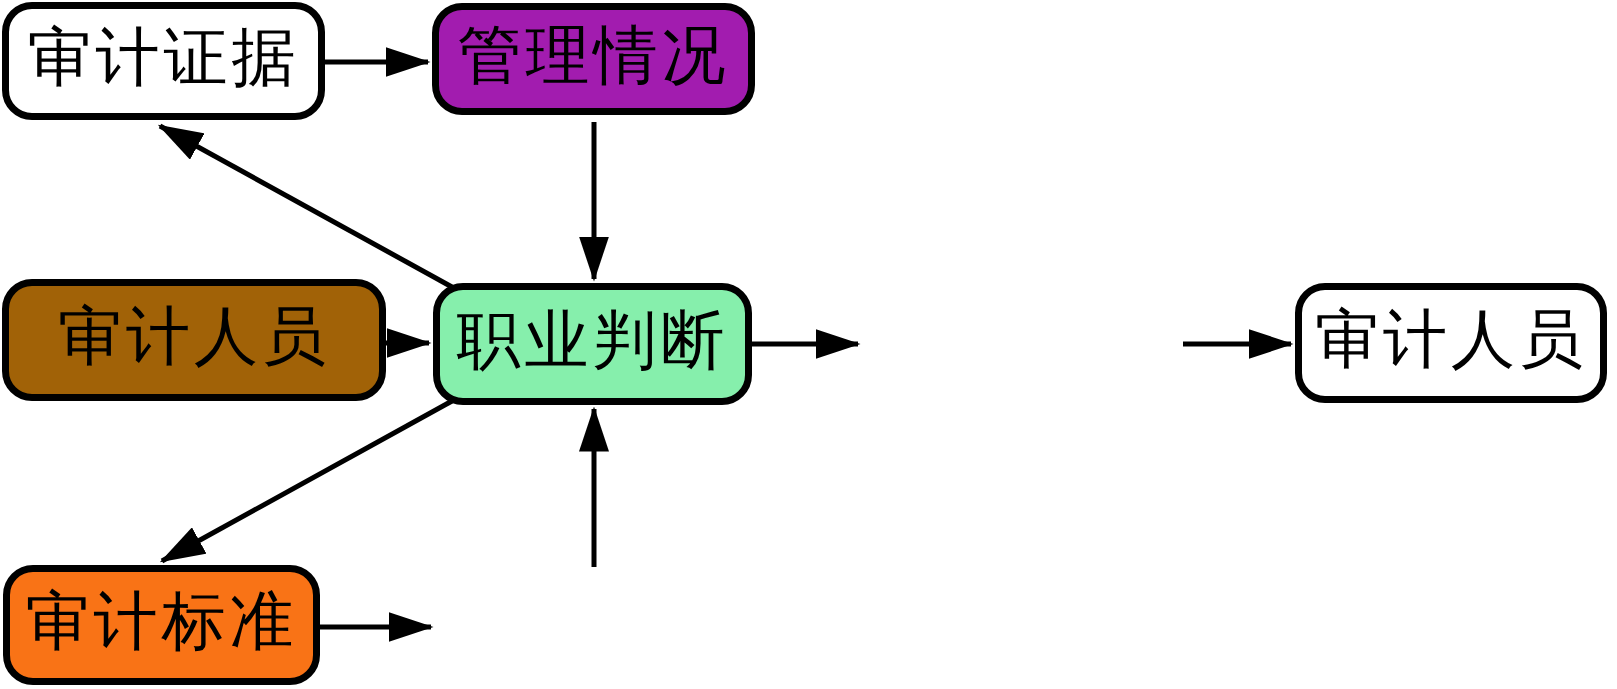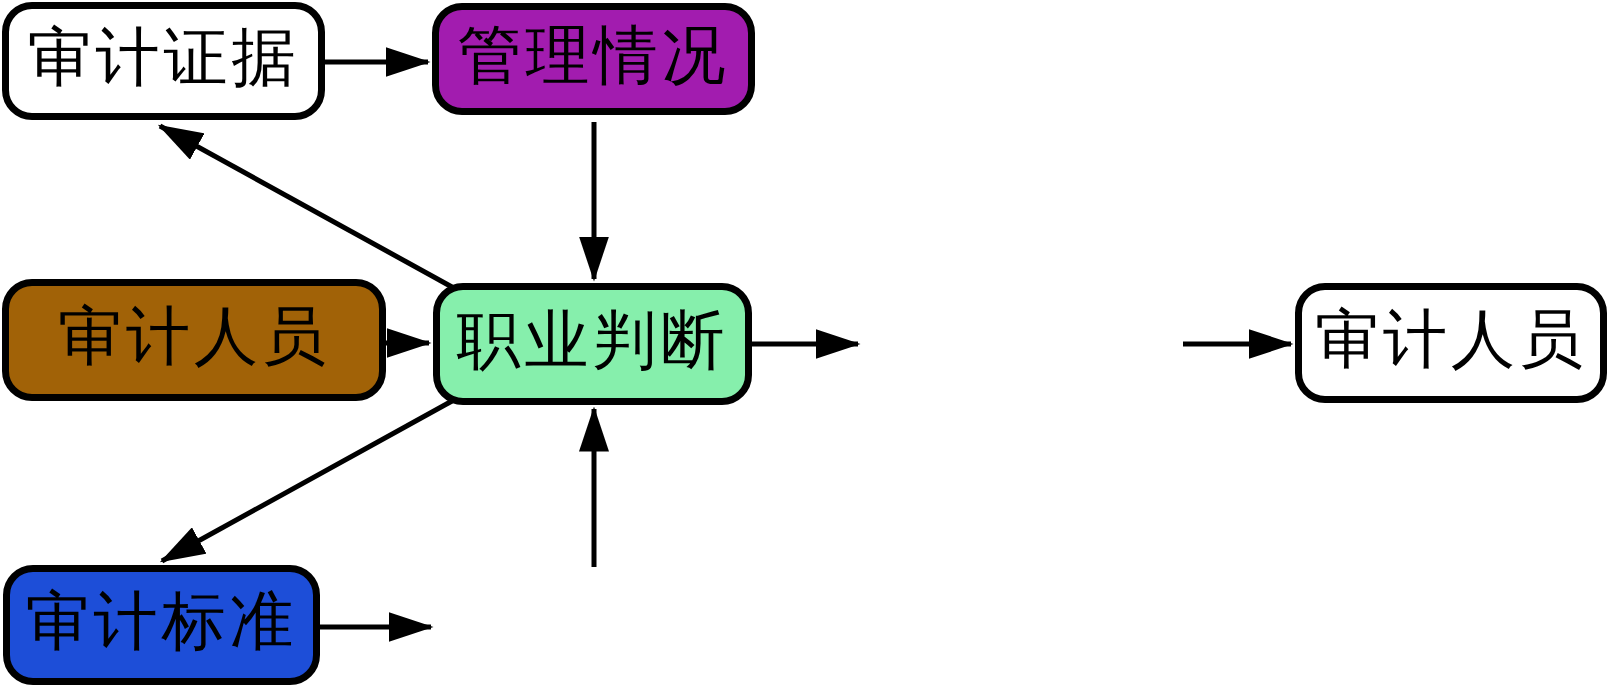--- a/index.html
+++ b/index.html
@@ -76,16 +76,16 @@
     </div>
     <div class="node" style="left: 2px; top: 279px; width: 384px; height: 122px; background: #a16207; border-color: rgb(0, 0, 0);">
       <span class="node-label" style="color: rgb(0, 0, 0);">审计人员</span>
     </div>
     <div class="node" style="left: 433px; top: 283px; width: 319px; height: 122px; background: #86efac; border-color: rgb(0, 0, 0);">
       <span class="node-label" style="color: rgb(0, 0, 0);">职业判断</span>
     </div>
     <div class="node" style="left: 1295px; top: 283px; width: 312px; height: 120px; background: rgb(255, 255, 255); border-color: rgb(0, 0, 0);">
       <span class="node-label" style="color: rgb(0, 0, 0);">审计人员</span>
     </div>
-    <div class="node" style="left: 3px; top: 565px; width: 317px; height: 120px; background: #1d4ed8; border-color: rgb(0, 0, 0);">
+    <div class="node" style="left: 3px; top: 565px; width: 317px; height: 120px; background: #f97316; border-color: rgb(0, 0, 0);">
       <span class="node-label" style="color: rgb(0, 0, 0);">审计标准</span>
     </div>
   </div>
 
 </body></html>

